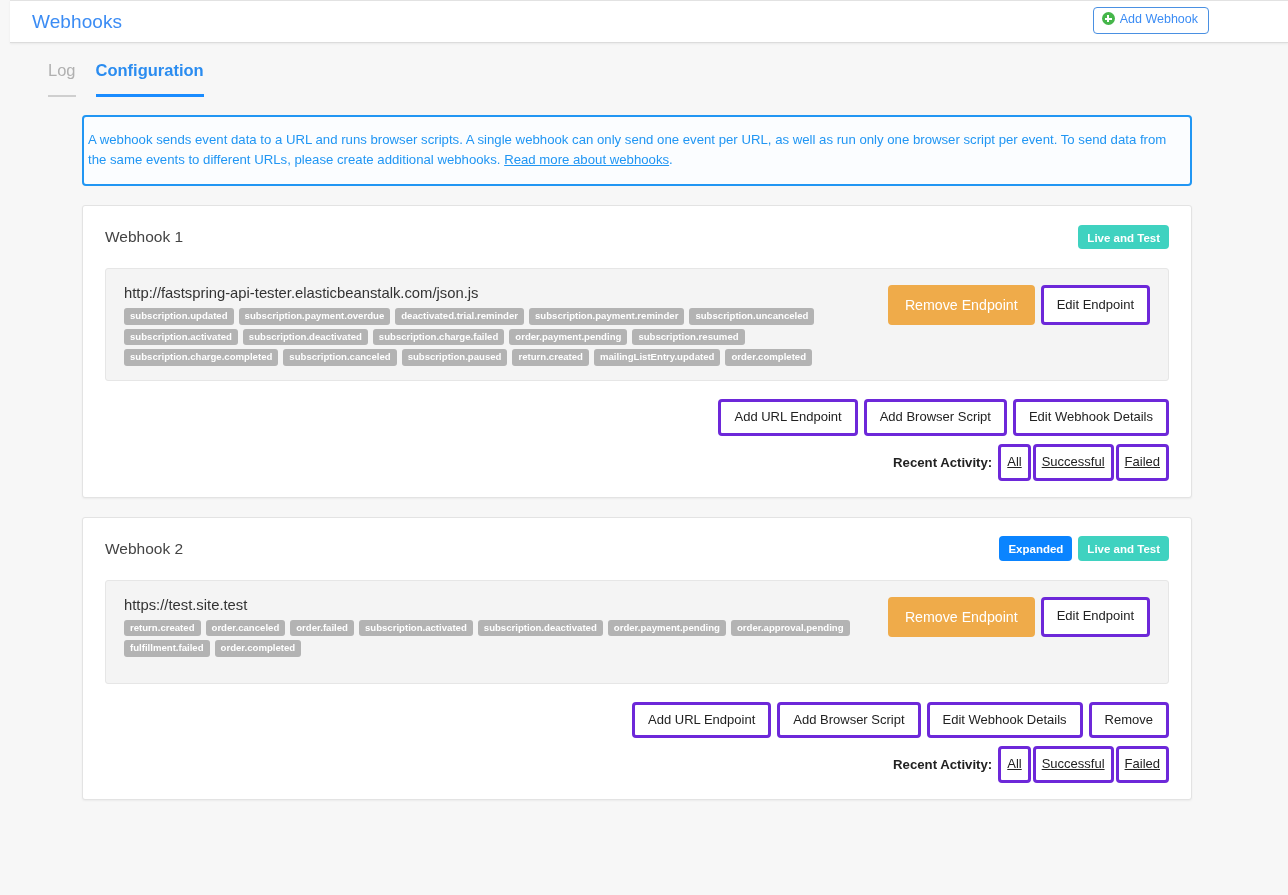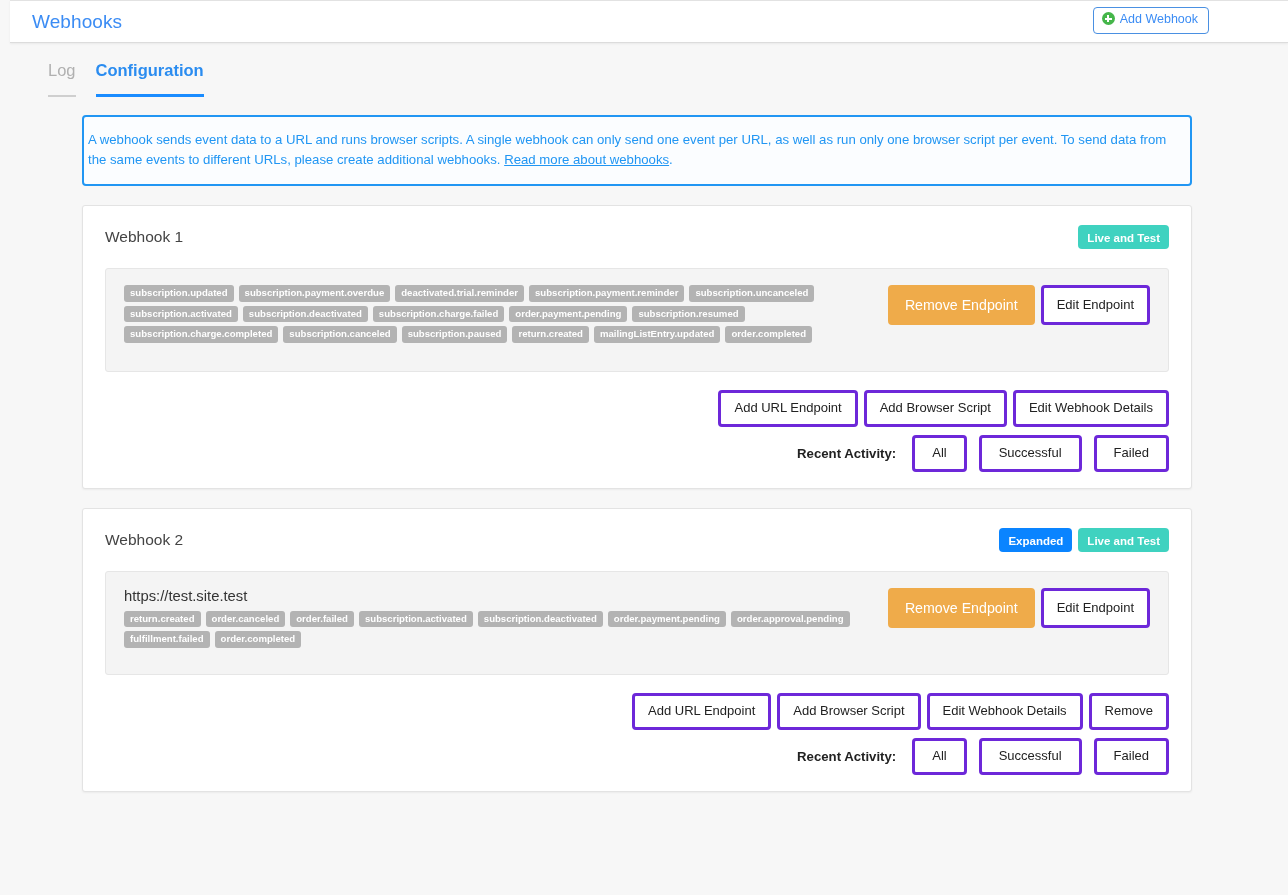--- a/index.html
+++ b/index.html
@@ -209,29 +209,29 @@
     margin-top: 18px;
     display: flex;
     justify-content: flex-end;
     gap: 6px;
   }
   .activity-row {
     margin-top: 8px;
     display: flex;
     justify-content: flex-end;
     align-items: center;
-    gap: 12px;
+    gap: 2px;
   }
   .activity-label {
     font-size: 13.2px;
     font-weight: bold;
     color: #222;
     margin-right: 4px;
   }
-  .activity-row .btn { padding: 8px 17px; }
+  .activity-row .btn { padding: 8px 6px; text-decoration: underline; }
 </style>
 </head>
 <body>
 
 <div class="topbar">
   <div class="topbar-title">Webhooks</div>
   <button class="addwebhook-btn">
     <span class="plus-circle"></span>
     <span>Add Webhook</span>
   </button>
@@ -251,20 +251,21 @@
   <div class="card">
     <div class="card-head">
       <div class="card-title">Webhook 1</div>
       <div class="badges">
         <span class="badge live">Live and Test</span>
       </div>
     </div>
 
     <div class="endpoint">
       <div class="endpoint-left">
+        <div class="endpoint-url">http://fastspring-api-tester.elasticbeanstalk.com/json.js</div>
         <div class="tags">
           <span class="tag">subscription.updated</span>
           <span class="tag">subscription.payment.overdue</span>
           <span class="tag">deactivated.trial.reminder</span>
           <span class="tag">subscription.payment.reminder</span>
           <span class="tag">subscription.uncanceled</span>
           <span class="tag">subscription.activated</span>
           <span class="tag">subscription.deactivated</span>
           <span class="tag">subscription.charge.failed</span>
           <span class="tag">order.payment.pending</span>

